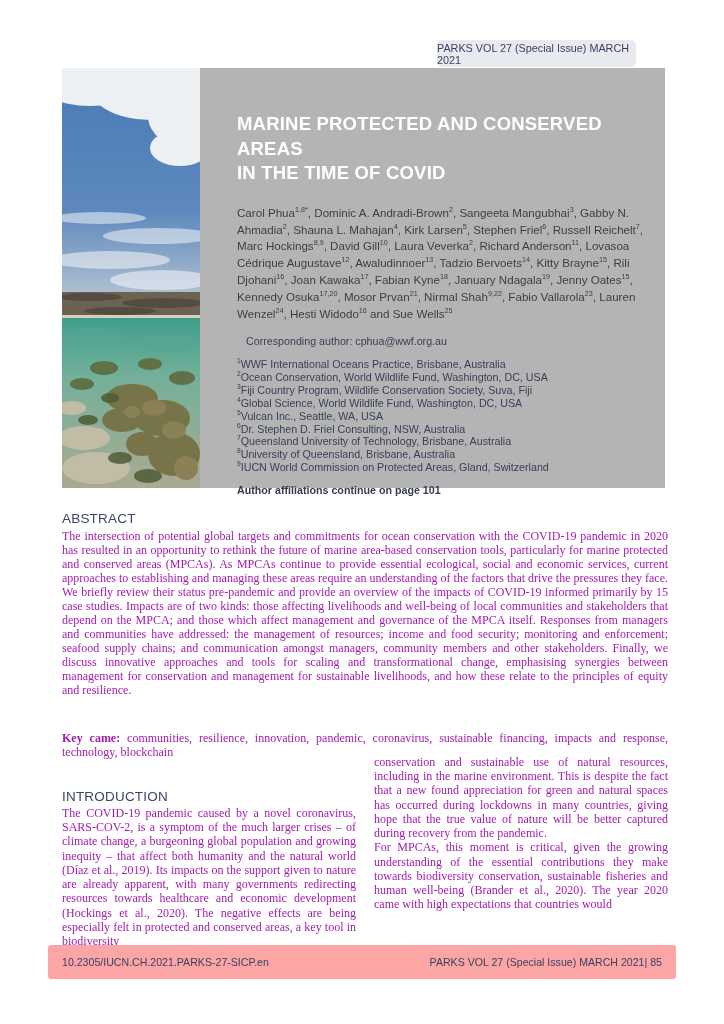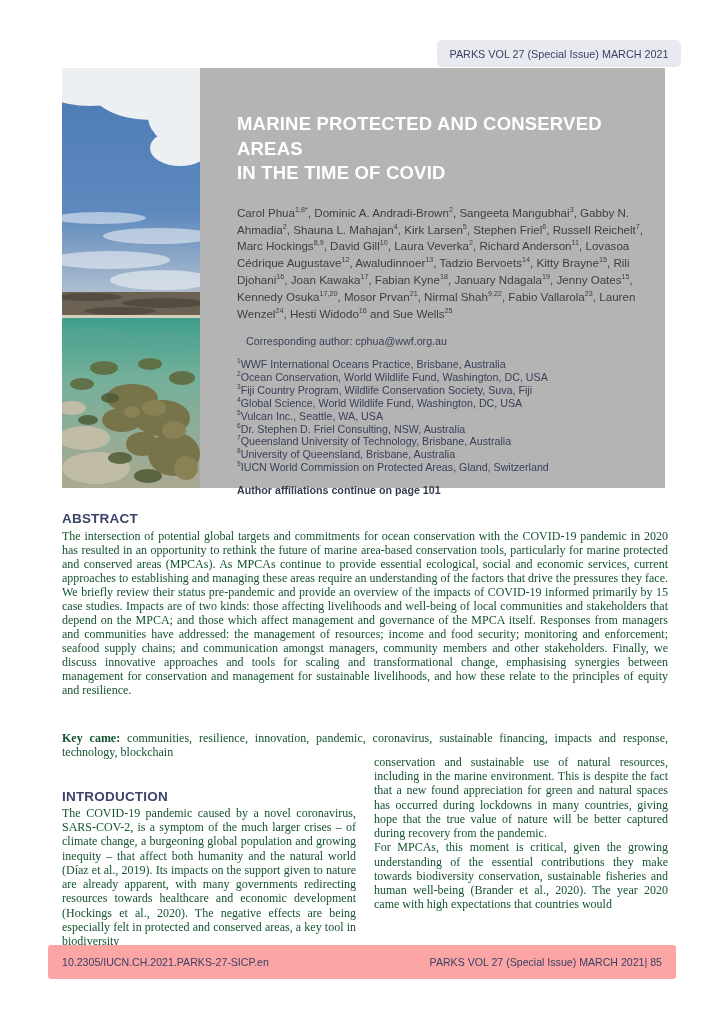--- a/index.html
+++ b/index.html
@@ -1,40 +1,40 @@
 <!DOCTYPE html>
 <html><head>
 <meta charset="utf-8">
 <style>
   * { margin:0; padding:0; box-sizing:border-box; }
   html,body { background:#ffffff; }
   body { font-family:"Liberation Sans", sans-serif; }
   .page { position:relative; width:724px; height:1024px; background:#ffffff; overflow:hidden; }
 
-  .badge { position:absolute; left:437px; top:40px; width:244px; height:27px;
+  .badge { position:absolute; left:437px; top:40px; width:199px; height:27px;
     background:#e9e9f0; border-radius:5px; display:flex; align-items:center; justify-content:center;
     font-size:10.8px; color:#3b4166; }
 
   .hero { position:absolute; left:62px; top:68px; width:603px; height:420px;
     display:flex; background:#b4b4b4; }
   .photo { width:138px; height:420px; flex:none; }
   .panel { flex:1; padding:44px 20px 0 37px; }
 
   .title { font-size:18.5px; font-weight:bold; color:#ffffff; line-height:1.33; letter-spacing:0.2px; }
   .authors { margin-top:19px; font-size:11.6px; color:#3e3e41; line-height:1.45; }
   .authors sup, .affil sup, .corr sup { font-size:0.62em; vertical-align:super; line-height:0; }
   .corr { margin-top:13px; padding-left:9px; font-size:10.7px; color:#3a4059; }
   .affils { margin-top:11px; font-size:10.7px; color:#3a4059; line-height:1.2; }
   .affil { margin:0; }
   .affil-note { margin-top:10px; font-size:10.7px; font-weight:bold; color:#343a4e; }
 
   .abstract { position:absolute; left:62px; top:511px; width:606px; }
-  .sec-heading { font-size:13.5px; font-weight:bold; color:#3c4468; letter-spacing:0.2px;
+  .sec-heading { font-size:13.5px; font-weight:normal; color:#3c4468; letter-spacing:0.2px;
     font-family:"Liberation Sans", sans-serif; }
-  .serif { font-family:"Liberation Serif", serif; font-size:12px; color:#14532d;
+  .serif { font-family:"Liberation Serif", serif; font-size:12px; color:#a21caf;
     text-align:justify; line-height:1.17; }
   .abstract .serif { margin-top:3px; }
   .keywords { position:absolute; left:62px; top:731px; width:606px; }
   .keywords .serif { text-align:justify; }
   .kw-label { font-weight:bold; }
 
   .columns { position:absolute; left:62px; top:753px; width:606px; display:flex; gap:18px; }
   .col { width:294px; flex:none;margin-top:36px; }
   .col .sec-heading { margin-bottom:2px; }
   .col .serif { line-height:1.185; }

